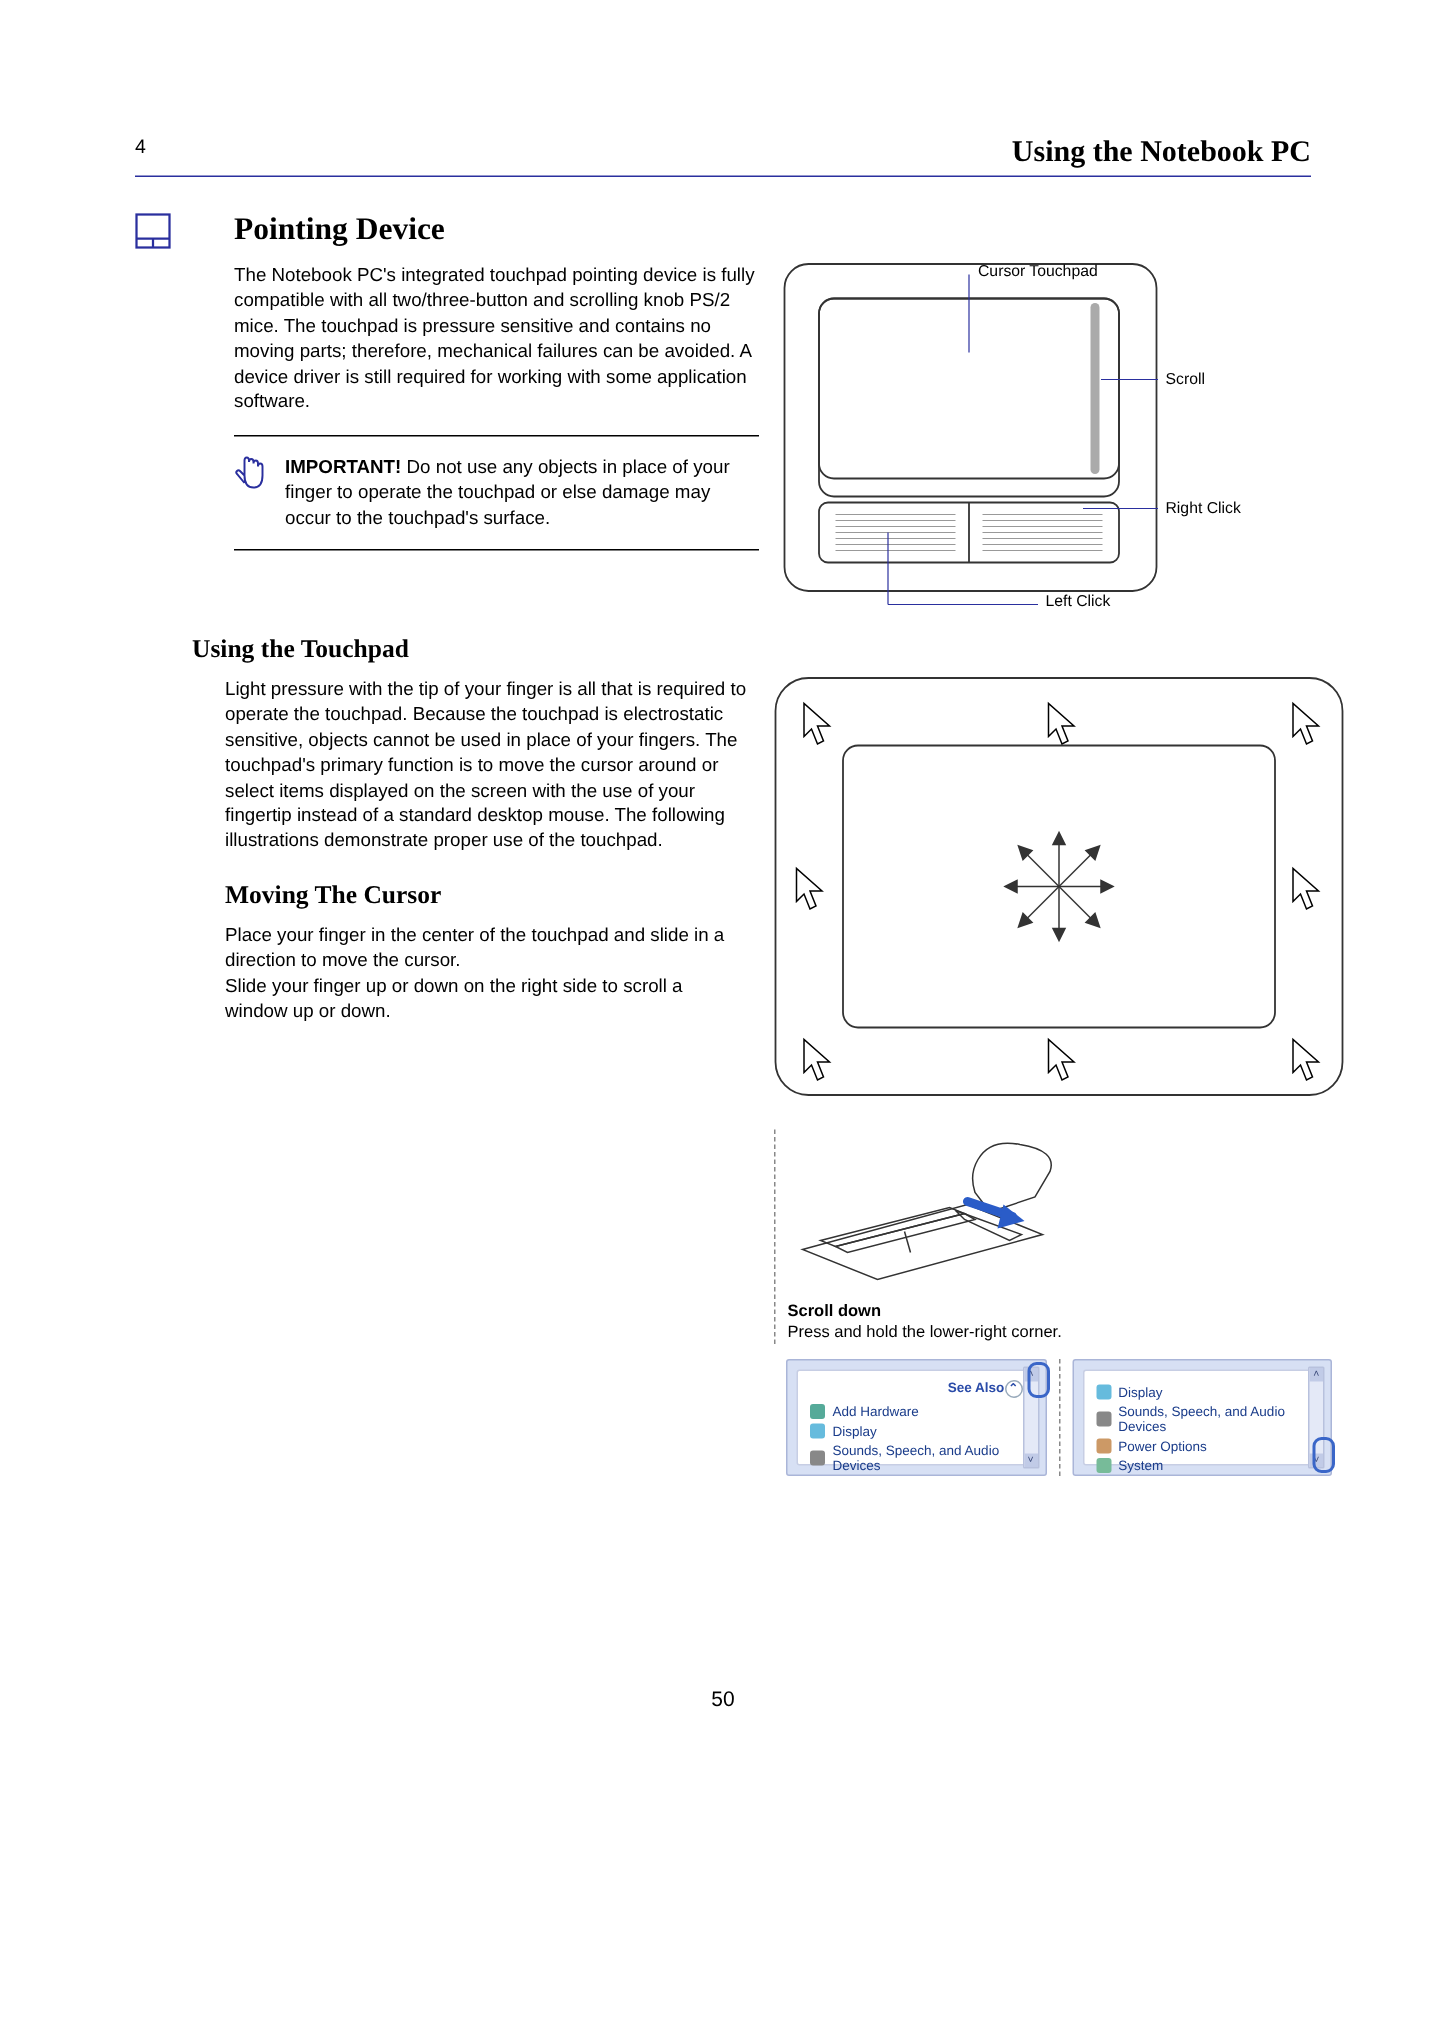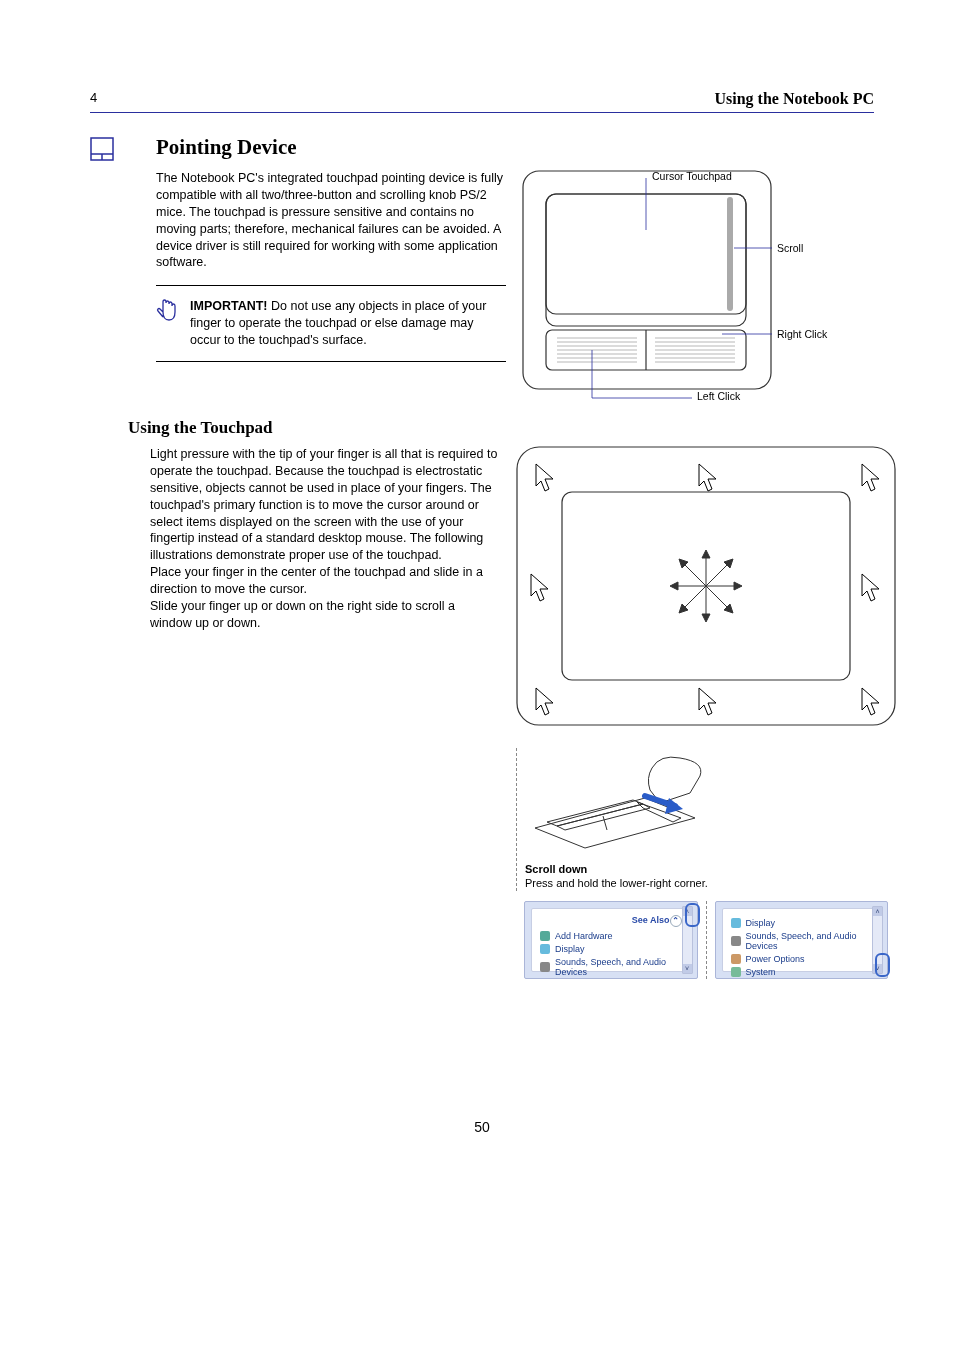--- a/index.html
+++ b/index.html
@@ -1,19 +1,19 @@
 <!DOCTYPE html>
 <html><head>
 <meta charset="utf-8">
 <style>
   * { box-sizing: border-box; margin: 0; padding: 0; }
   body { font-family: Arial, Helvetica, sans-serif; background: #fff; width: 954px; margin: 0 auto; }
   .page { padding: 90px 80px 80px 90px; position: relative; }
   .header-bar { display: flex; justify-content: space-between; font-size: 13px; padding-bottom: 2px; }
-  .header-title { font-family: "Times New Roman", serif; font-weight: bold; font-size: 16px; }
+  .header-title { font-family: "Times New Roman", serif; font-weight: bold; font-size: 20px; }
   .hr-blue { border: none; border-top: 1px solid #2a2f9e; margin-top: 2px; margin-bottom: 22px; }
   .section-row { display: flex; align-items: flex-start; gap: 28px; }
   .left-icon { width: 38px; flex-shrink: 0; position: relative; top: 2px; }
   .section-title { font-family: "Times New Roman", serif; font-weight: bold; font-size: 21px; margin-bottom: 10px; }
   .body-text { font-size: 12.5px; line-height: 1.35; }
   .content-split { display: flex; gap: 16px; }
   .left-col { flex: 0 0 350px; }
   .right-col { flex: 1; position: relative; }
   .note-box { border-top: 1px solid #000; border-bottom: 1px solid #000; padding: 12px 0; margin-top: 14px; margin-bottom: 20px; display: flex; gap: 10px; }
   .note-title { font-weight: bold; margin-bottom: 4px; }
@@ -111,20 +111,21 @@
           </div>
         </div>
       </div>
     </div>
   </div>
 
   <h3 class="subhead" style="margin-left:38px">Using the Touchpad</h3>
   <div class="content-split" style="margin-left:60px">
     <div class="left-col">
       <p class="body-text">Light pressure with the tip of your finger is all that is required to operate the touchpad. Because the touchpad is electrostatic sensitive, objects cannot be used in place of your fingers. The touchpad's primary function is to move the cursor around or select items displayed on the screen with the use of your fingertip instead of a standard desktop mouse. The following illustrations demonstrate proper use of the touchpad.</p>
+      <h3 class="subhead">Moving The Cursor</h3>
       <p class="moving-desc">Place your finger in the center of the touchpad and slide in a direction to move the cursor.</p>
       <p class="scrolling-desc">Slide your finger up or down on the right side to scroll a window up or down.</p>
     </div>
     <div class="right-col">
       <div class="figure">
         <svg width="380" height="290" viewBox="0 0 380 290">
           <rect x="1" y="1" width="378" height="278" rx="22" fill="none" stroke="#333" stroke-width="1.2"></rect>
           <rect x="46" y="46" width="288" height="188" rx="10" fill="none" stroke="#333" stroke-width="1.2"></rect>
 
           <g stroke="#333" stroke-width="1" fill="#333">

